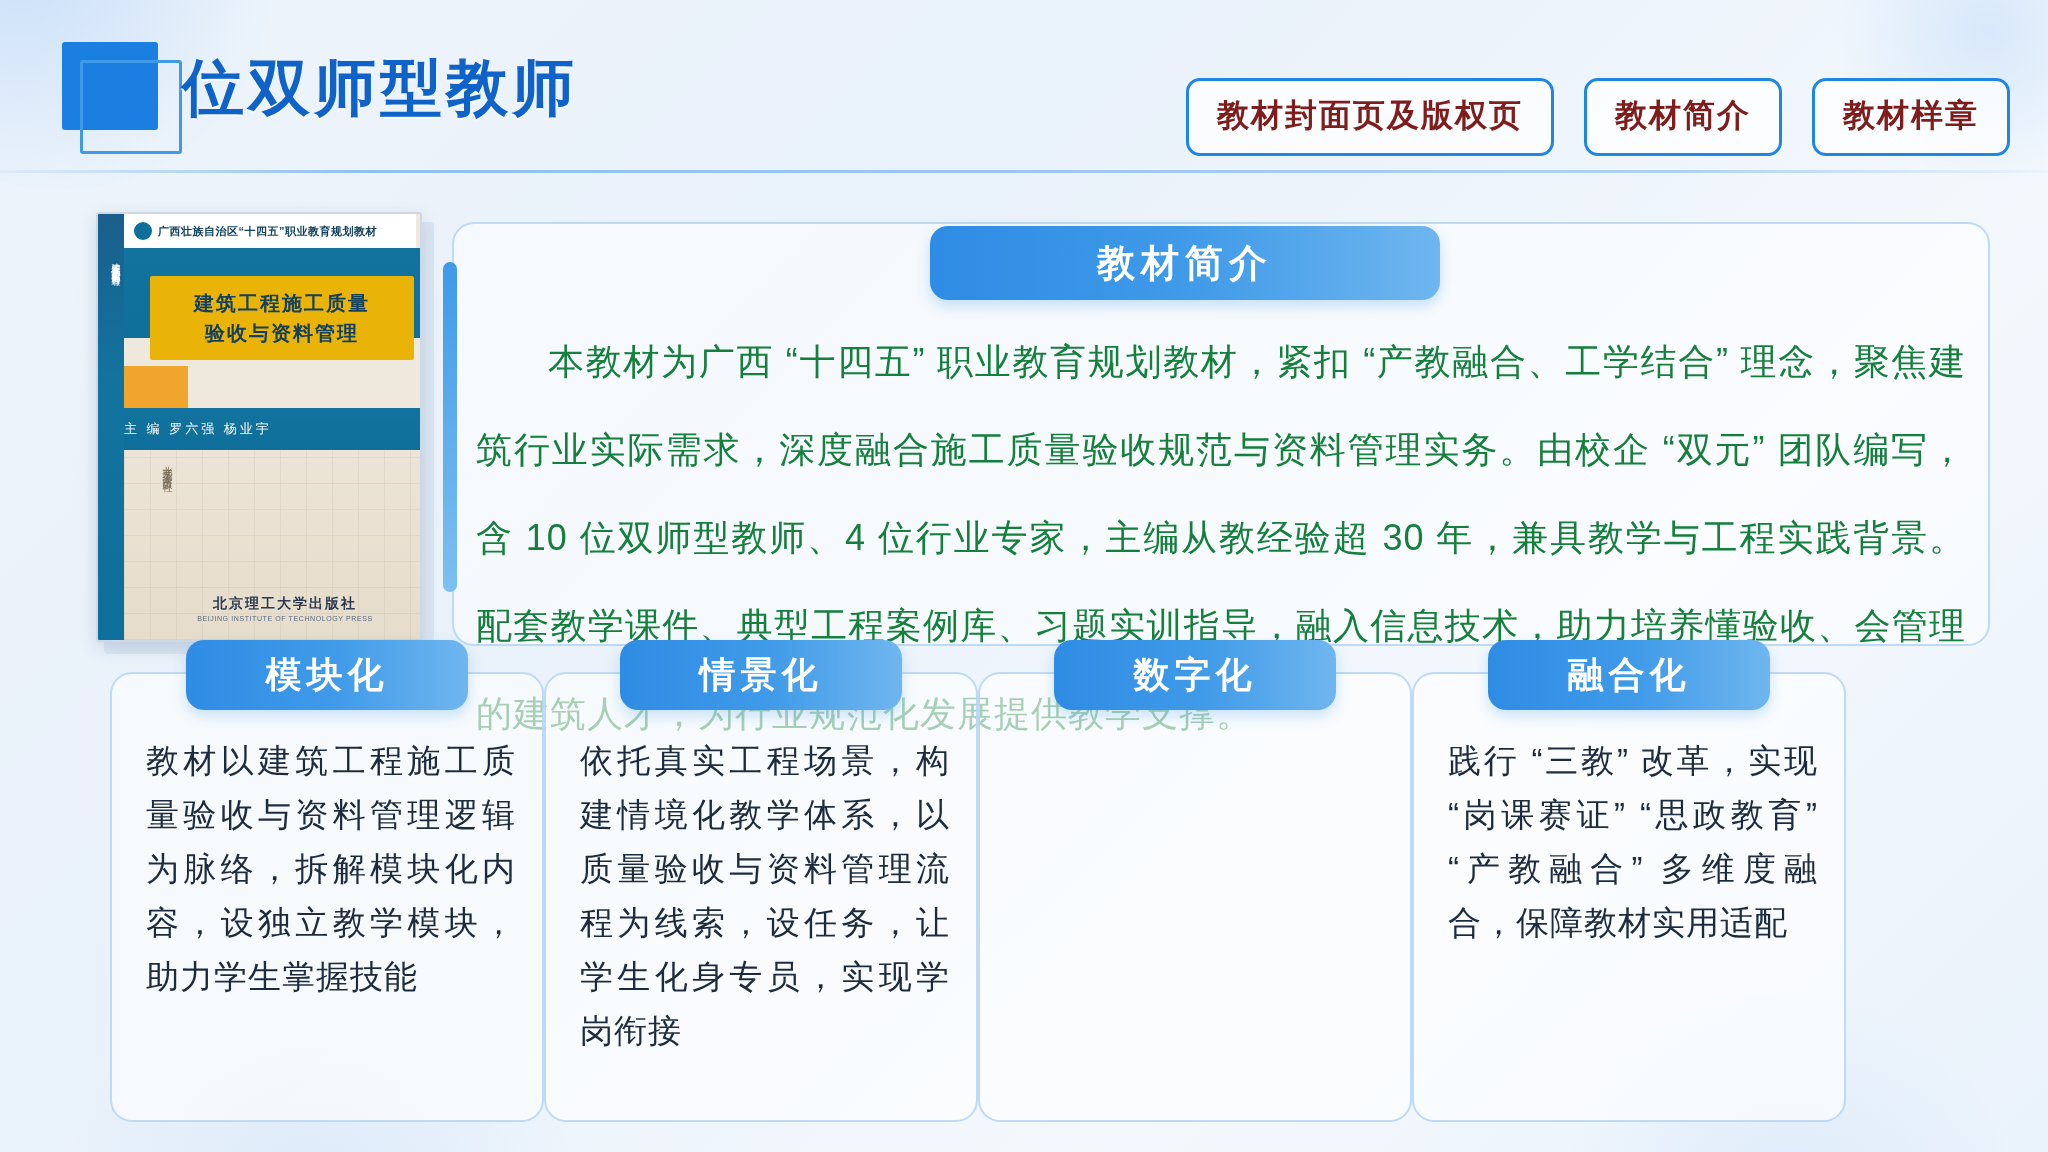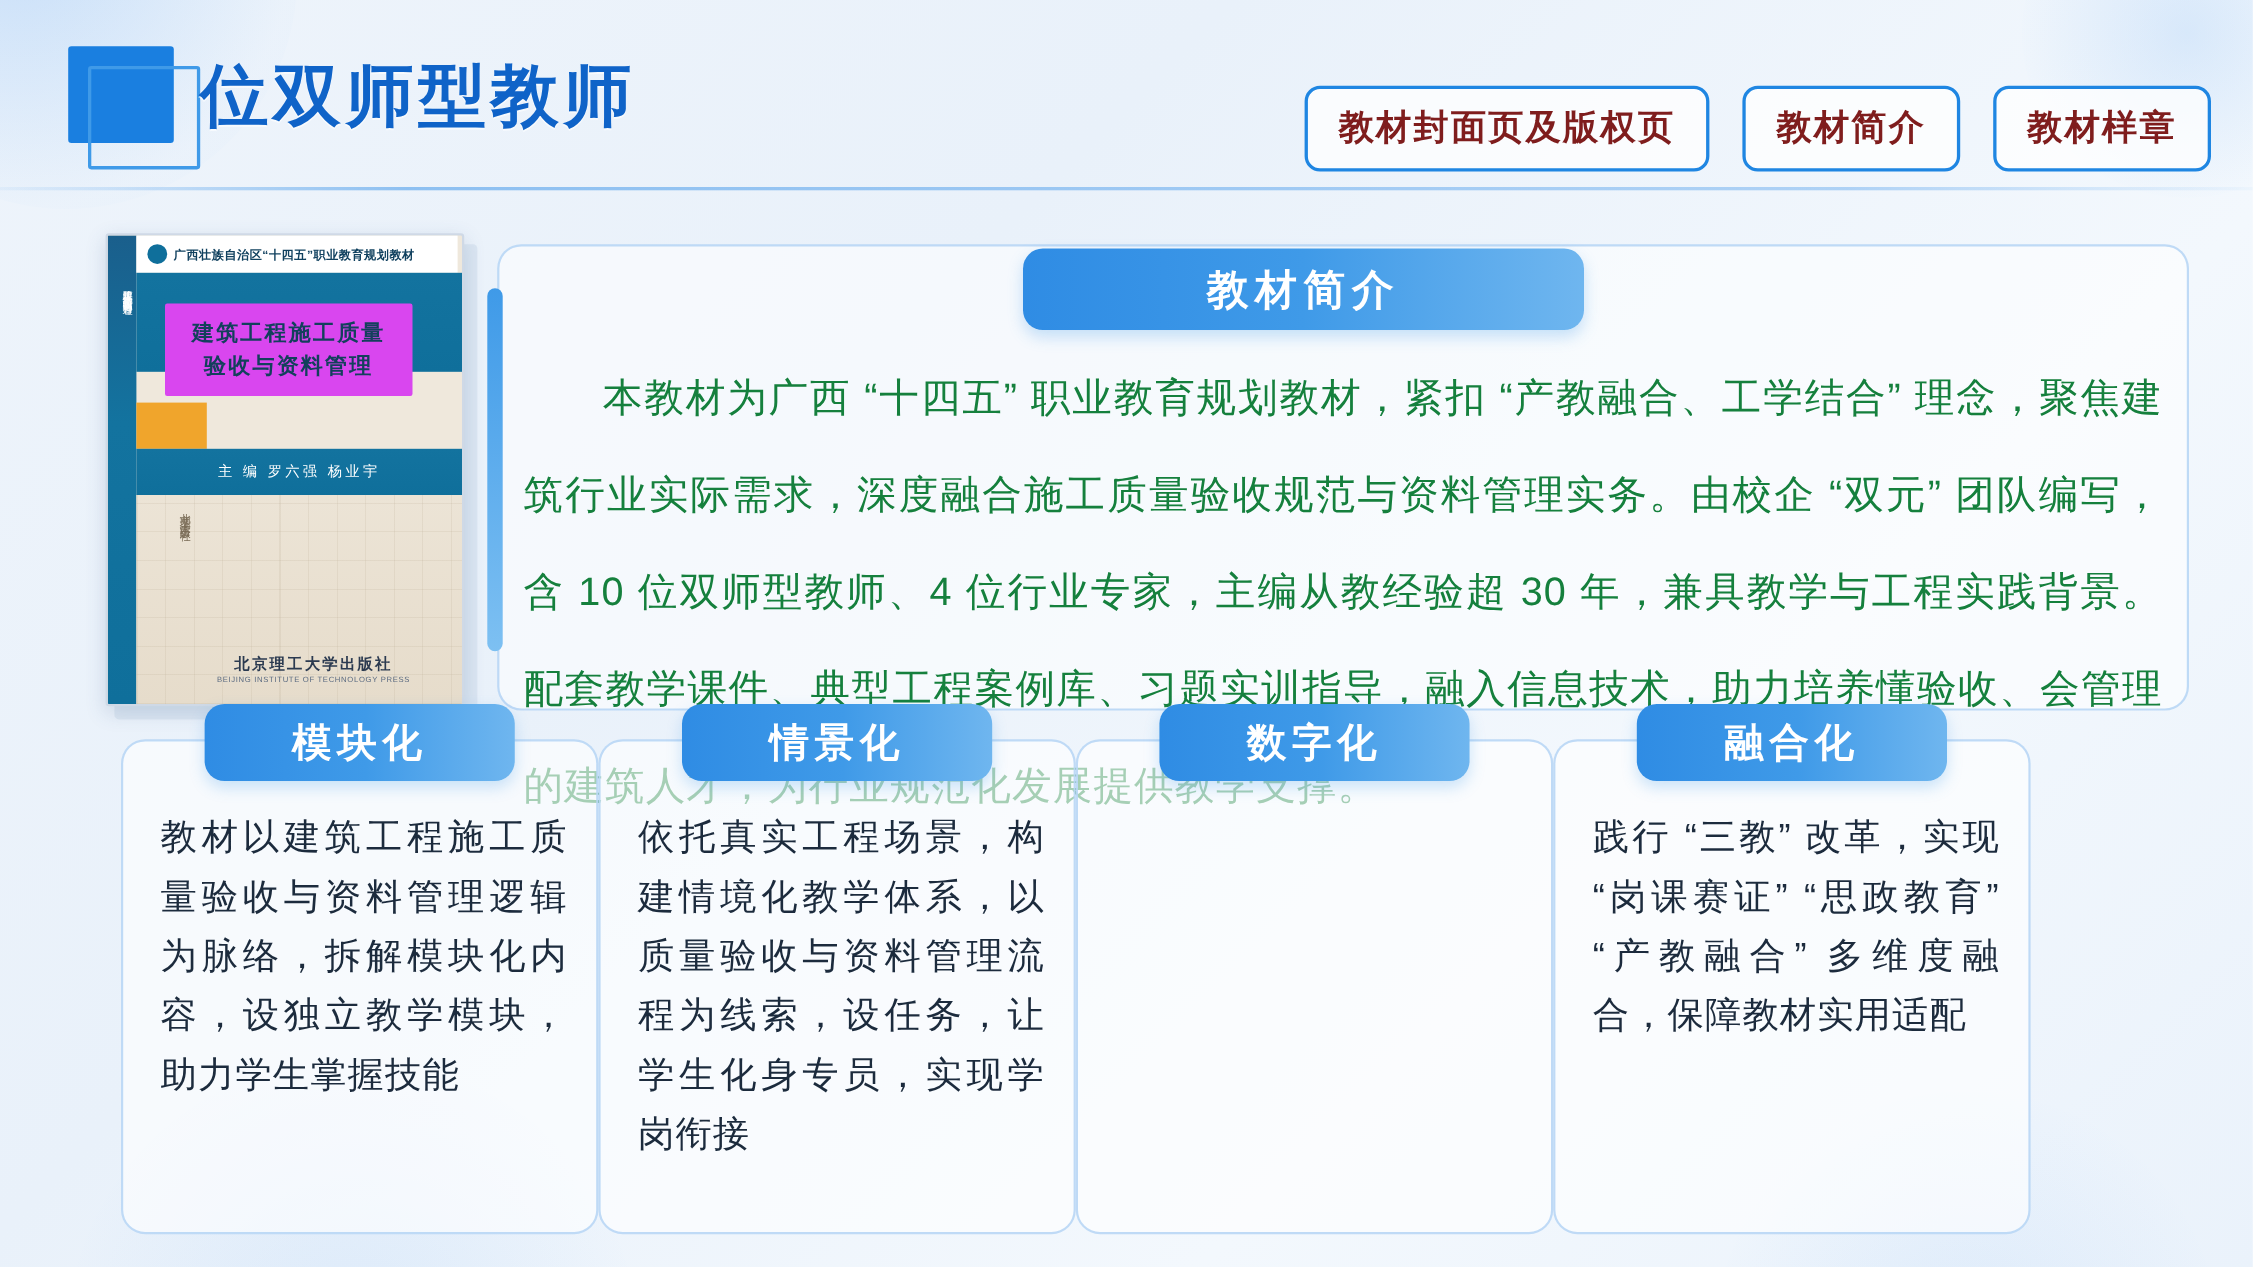--- a/index.html
+++ b/index.html
@@ -165,22 +165,22 @@
   }
   .book-band {
     position: absolute;
     left: 26px; top: 34px;
     right: 0; height: 90px;
     background: linear-gradient(180deg, #13739f 0%, #0f6f9b 100%);
   }
   .book-title-box {
     position: absolute;
     left: 52px; top: 62px;
-    width: 225px;
-    background: #d946ef;
+    width: 264px;
+    background: #eab308;
     border-radius: 2px;
     padding: 12px 6px;
     text-align: center;
     box-sizing: border-box;
   }
   .book-title-box div {
     font-size: 20px;
     font-weight: bold;
     color: #13405c;
     letter-spacing: 2px;
@@ -192,21 +192,21 @@
     width: 64px; height: 42px;
     background: #f0a52c;
   }
   .book-authors-band {
     position: absolute;
     left: 26px; top: 194px;
     right: 0; height: 42px;
     background: linear-gradient(180deg, #13739f 0%, #0f6f9b 100%);
     display: flex;
     align-items: center;
-    justify-content: center;
+    justify-content: flex-start;
   }
   .book-authors-band span {
     color: #ffffff;
     font-size: 13px;
     letter-spacing: 3px;
   }
   .book-body {
     position: absolute;
     left: 26px; top: 236px;
     right: 0; bottom: 0;

